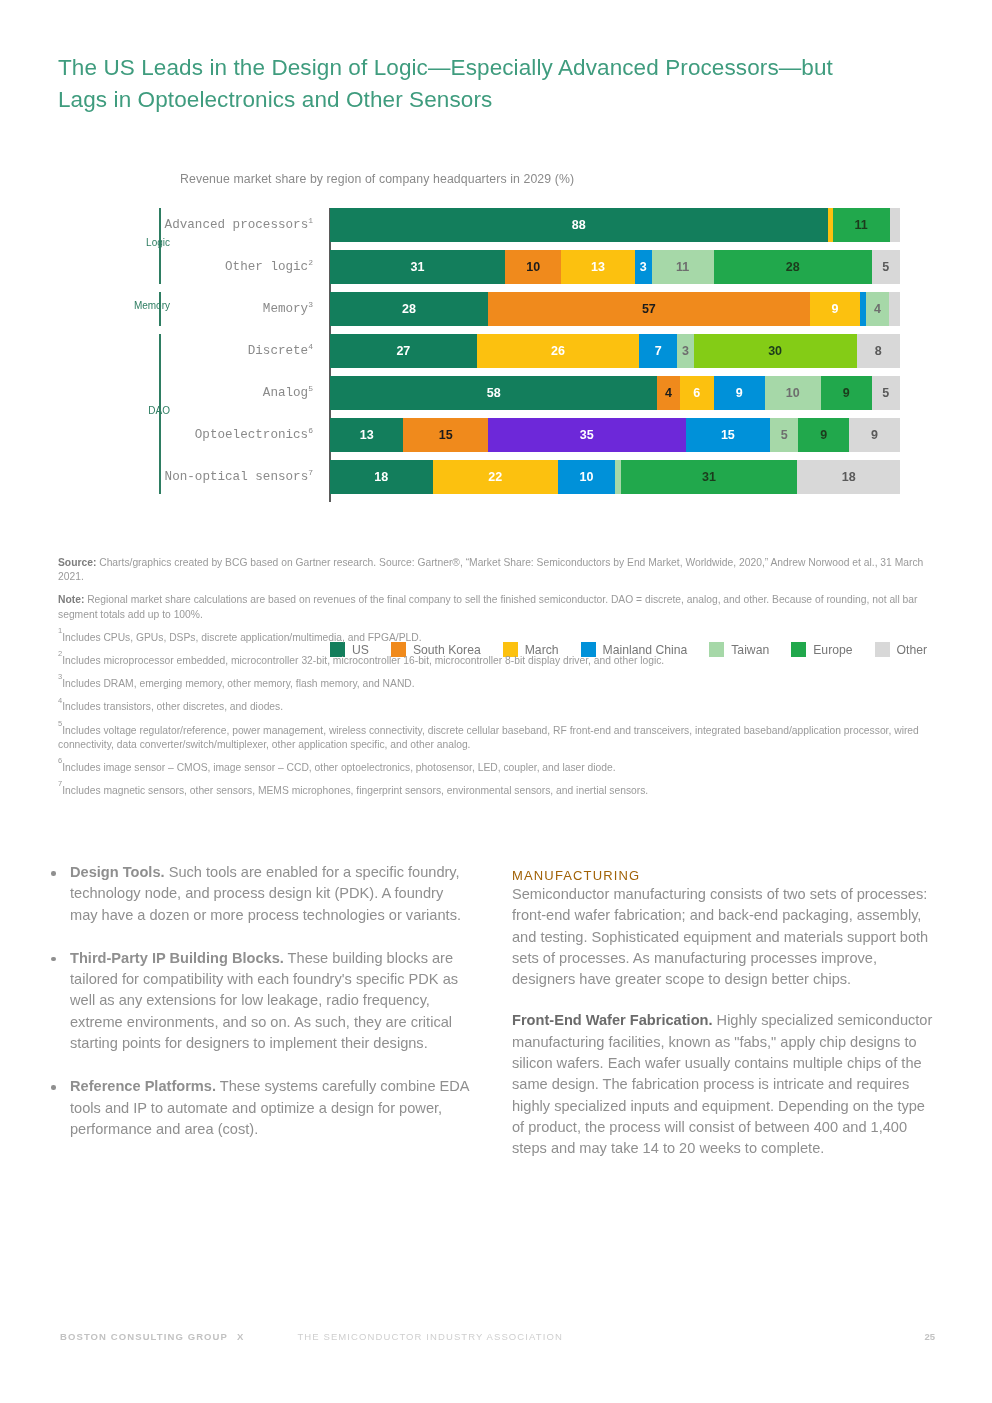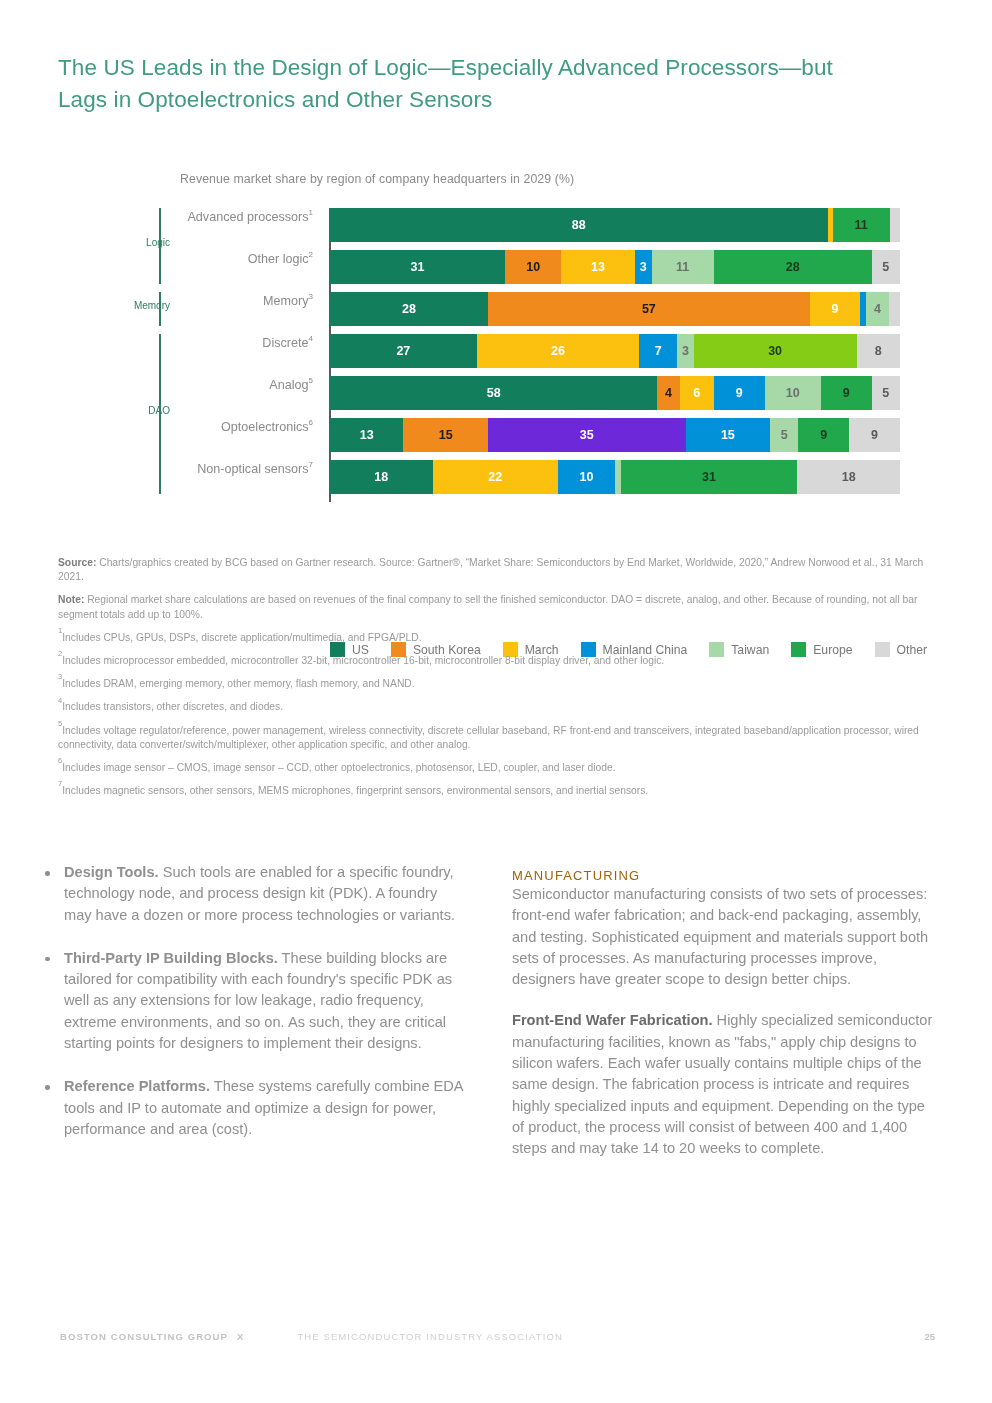--- a/index.html
+++ b/index.html
@@ -20,21 +20,21 @@
     letter-spacing:.1px;
   }
 
   
   .chart-wrap{position:absolute;left:0;top:160px;width:992px;height:350px;}
   .chart-subtitle{
     position:absolute;left:180px;top:12px;
     font-size:12.3px;color:#8a8a8a;letter-spacing:.1px;
   }
   .plot{position:absolute;left:330px;top:48px;width:570px;}
-  .rowlabels{position:absolute;left:110px;top:40px;width:212px;}
+  .rowlabels{position:absolute;left:110px;top:48px;width:212px;font-family:Liberation Mono, monospace;}
   .grouplabels{position:absolute;left:100px;top:48px;width:70px;}
   .groupbars{position:absolute;left:159px;top:48px;width:3px;}
 
   .bar-row{height:34px;margin-bottom:8px;display:flex;align-items:stretch;}
   .seg{
     display:flex;align-items:center;justify-content:center;
     font-size:12.5px;font-weight:bold;box-sizing:border-box;overflow:hidden;
   }
   .rlabel{
     height:34px;margin-bottom:8px;display:flex;align-items:center;
@@ -56,21 +56,21 @@
   .legend-item{display:flex;align-items:center;margin-right:22px;}
   .swatch{width:15px;height:15px;margin-right:7px;display:inline-block;}
 
   
   .notes{position:absolute;left:58px;top:556px;width:880px;font-size:10.3px;line-height:14.2px;color:#9a9a9a;}
   .notes p{margin:0 0 9px 0;}
   .notes b{color:#7d7d7d;}
   .notes sup{font-size:7.5px;line-height:0;position:relative;top:-3.5px;}
 
   
-  .col-left{position:absolute;left:42px;top:862px;width:425px;}
+  .col-left{position:absolute;left:48px;top:862px;width:425px;}
   .col-right{position:absolute;left:512px;top:866px;width:425px;}
   .body-text{font-size:14.6px;line-height:21.3px;color:#8f8f8f;}
   .body-text b{color:#6b6b6b;font-weight:bold;}
   ul.bullets{margin:0;padding:0;list-style:none;}
   ul.bullets li{
     position:relative;padding-left:22px;margin-bottom:22px;
     font-size:14.6px;line-height:21.3px;color:#8f8f8f;
   }
   ul.bullets li:before{
     content:"";position:absolute;left:3px;top:9px;width:4.5px;height:4.5px;

